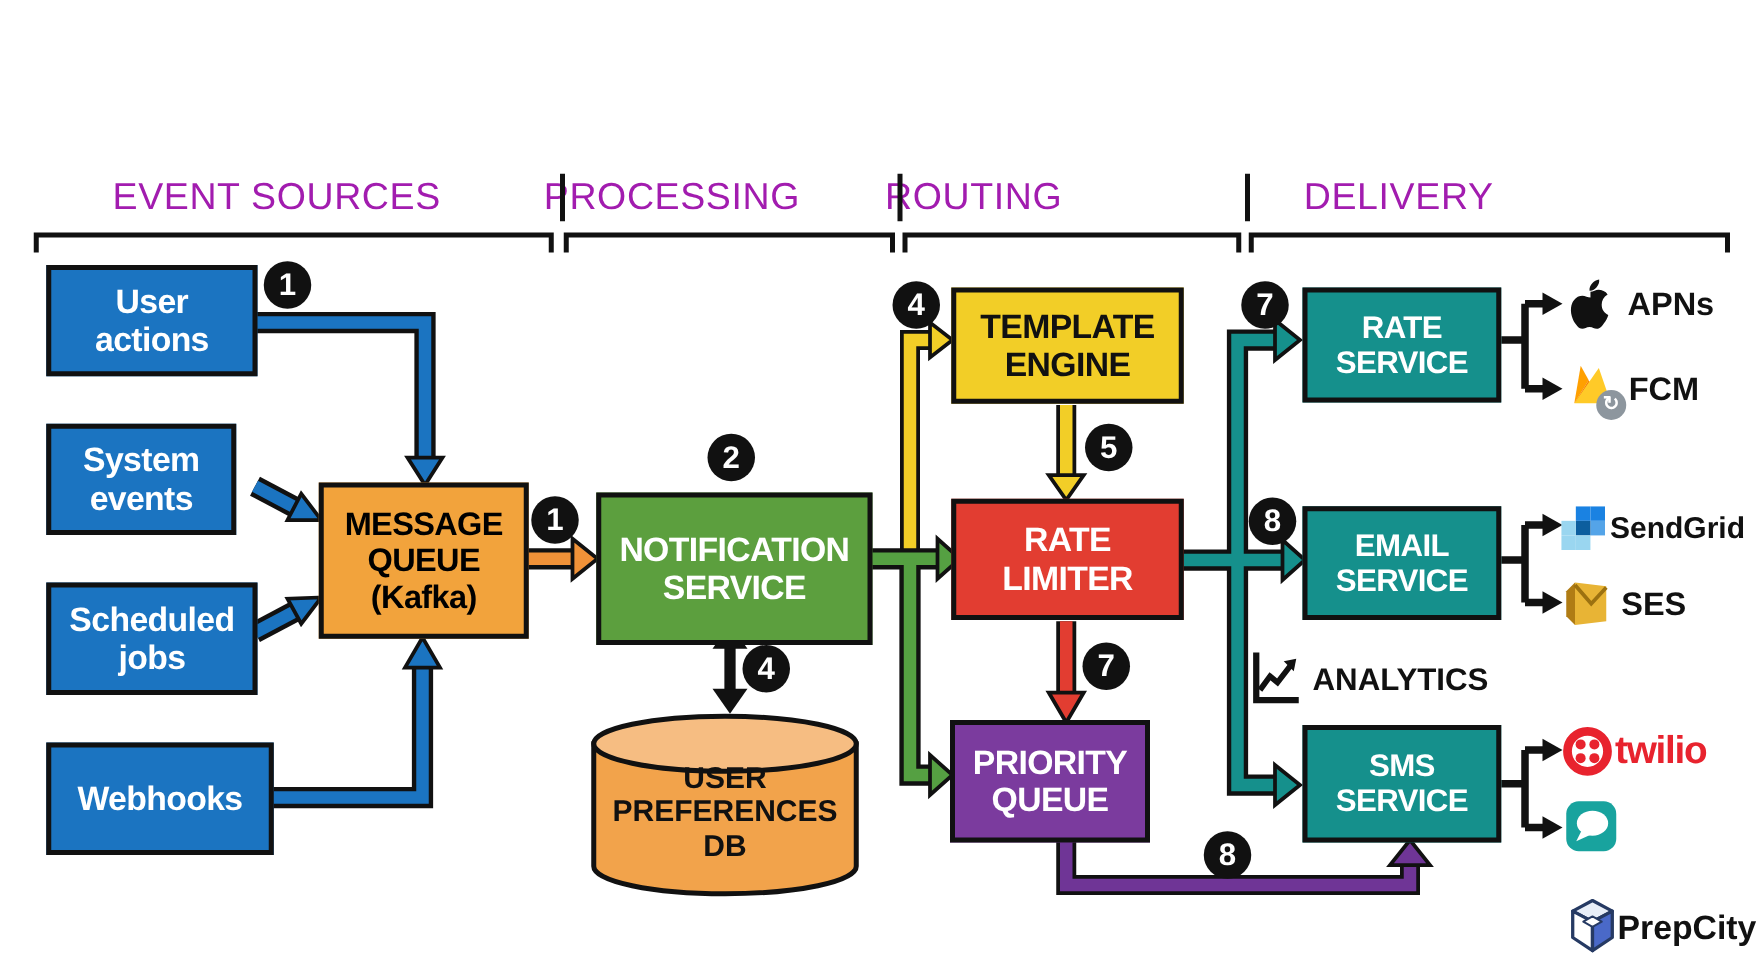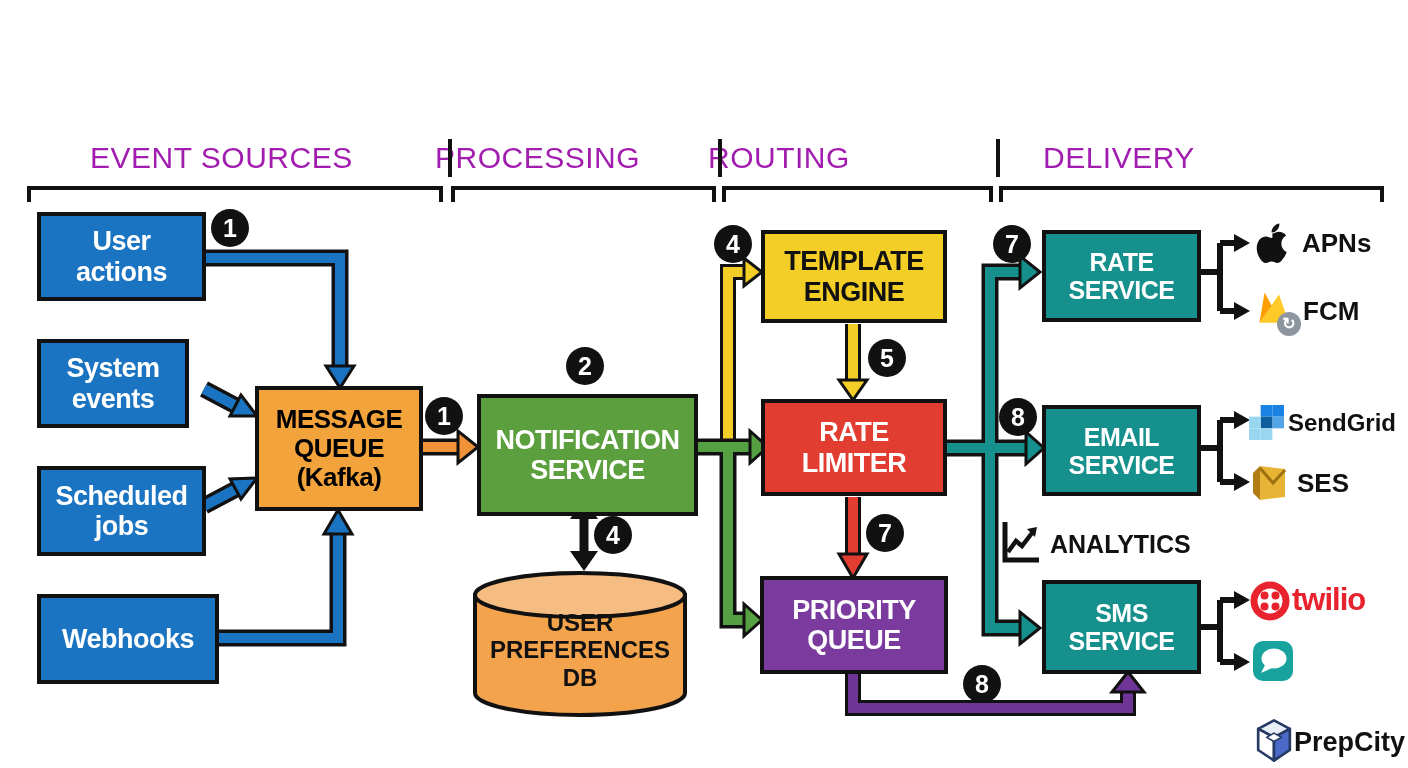--- a/index.html
+++ b/index.html
@@ -172,21 +172,21 @@
 (Kafka)</div>
   <div class="box ns" style="left:477px;top:394px;width:221px;height:122px;">NOTIFICATION
 SERVICE</div>
   <div class="dblabel">USER
 PREFERENCES
 DB</div>
   <div class="box te" style="left:761px;top:230px;width:186px;height:93px;">TEMPLATE
 ENGINE</div>
   <div class="box rl" style="left:761px;top:399px;width:186px;height:97px;">RATE
 LIMITER</div>
-  <div class="box pq" style="left:760px;top:576px;width:188px;height:98px;">PRIORITY
+  <div class="box pq" style="left:760px;top:576px;width:160px;height:98px;">PRIORITY
 QUEUE</div>
   <div class="box svc" style="left:1042px;top:230px;width:159px;height:92px;">RATE
 SERVICE</div>
   <div class="box svc" style="left:1042px;top:405px;width:159px;height:91px;">EMAIL
 SERVICE</div>
   <div class="box svc" style="left:1042px;top:580px;width:159px;height:94px;">SMS
 SERVICE</div>
 
   <div class="badge" style="left:211px;top:209px;">1</div>
   <div class="badge" style="left:425px;top:397px;">1</div>

